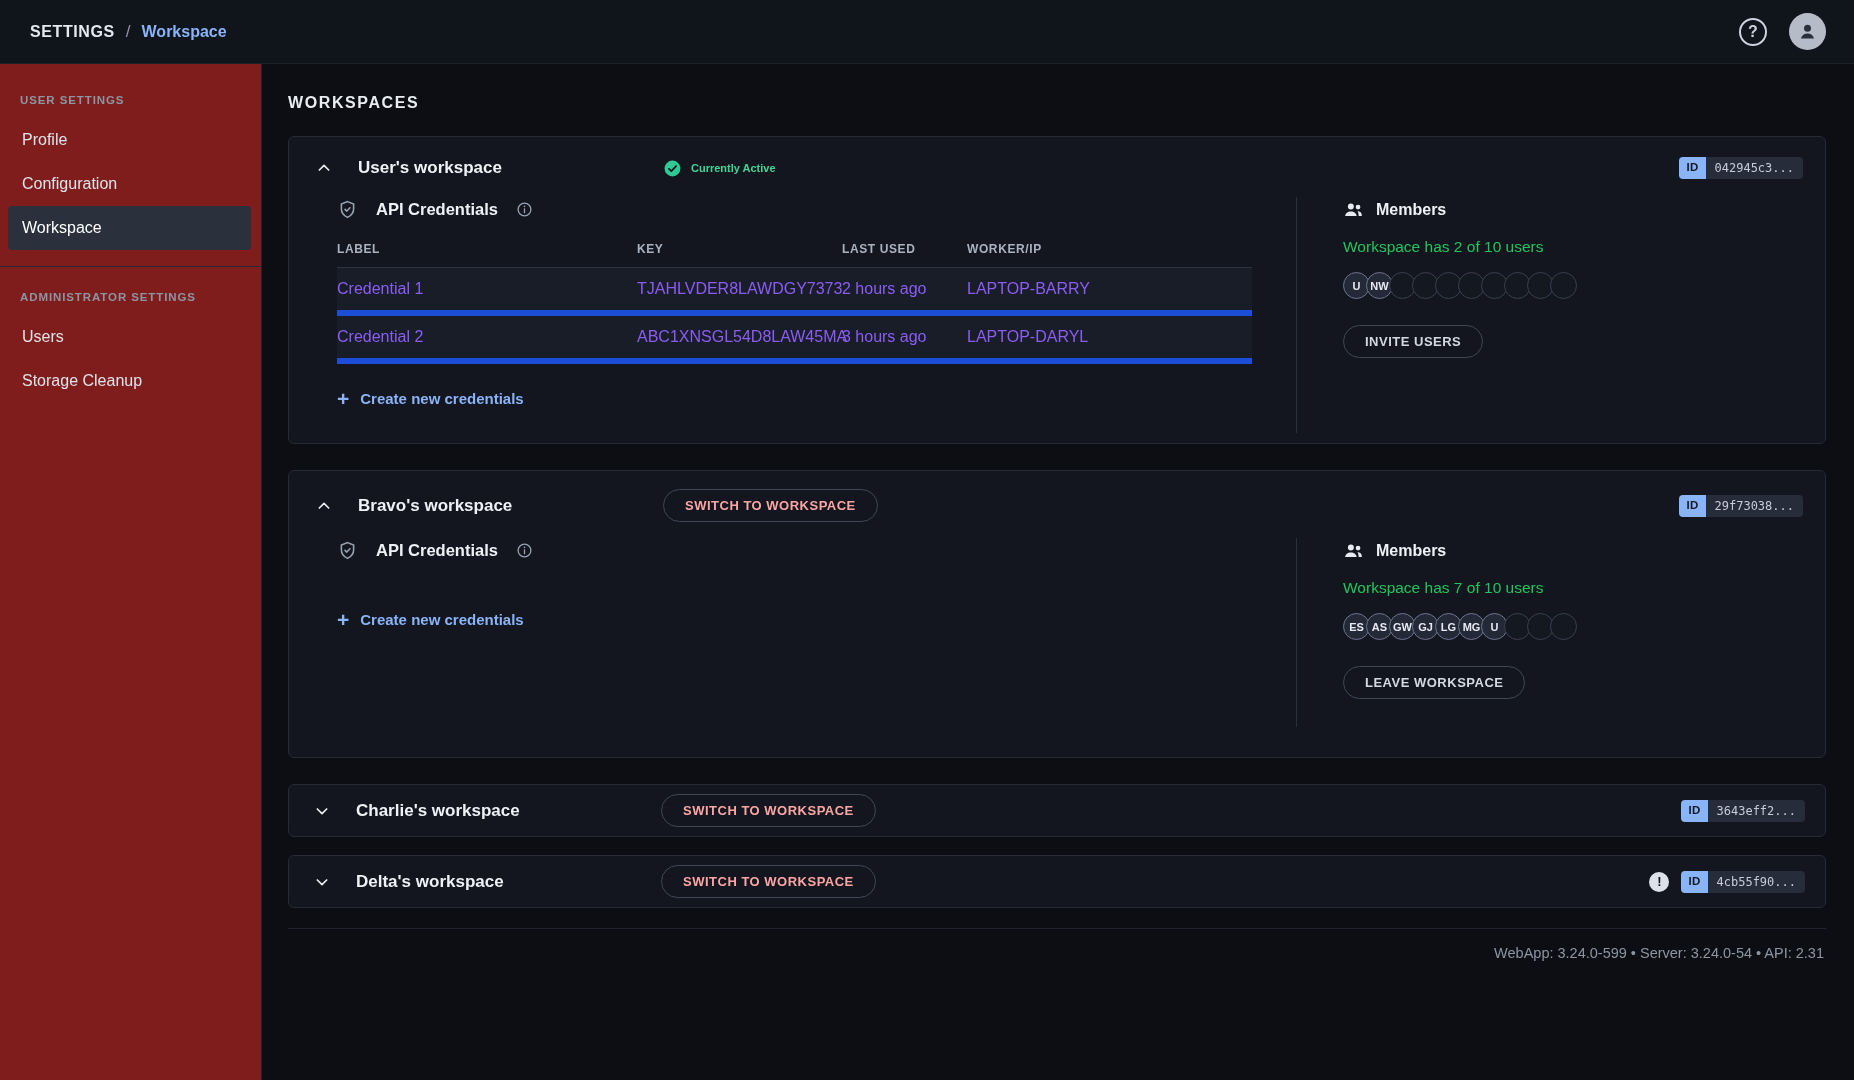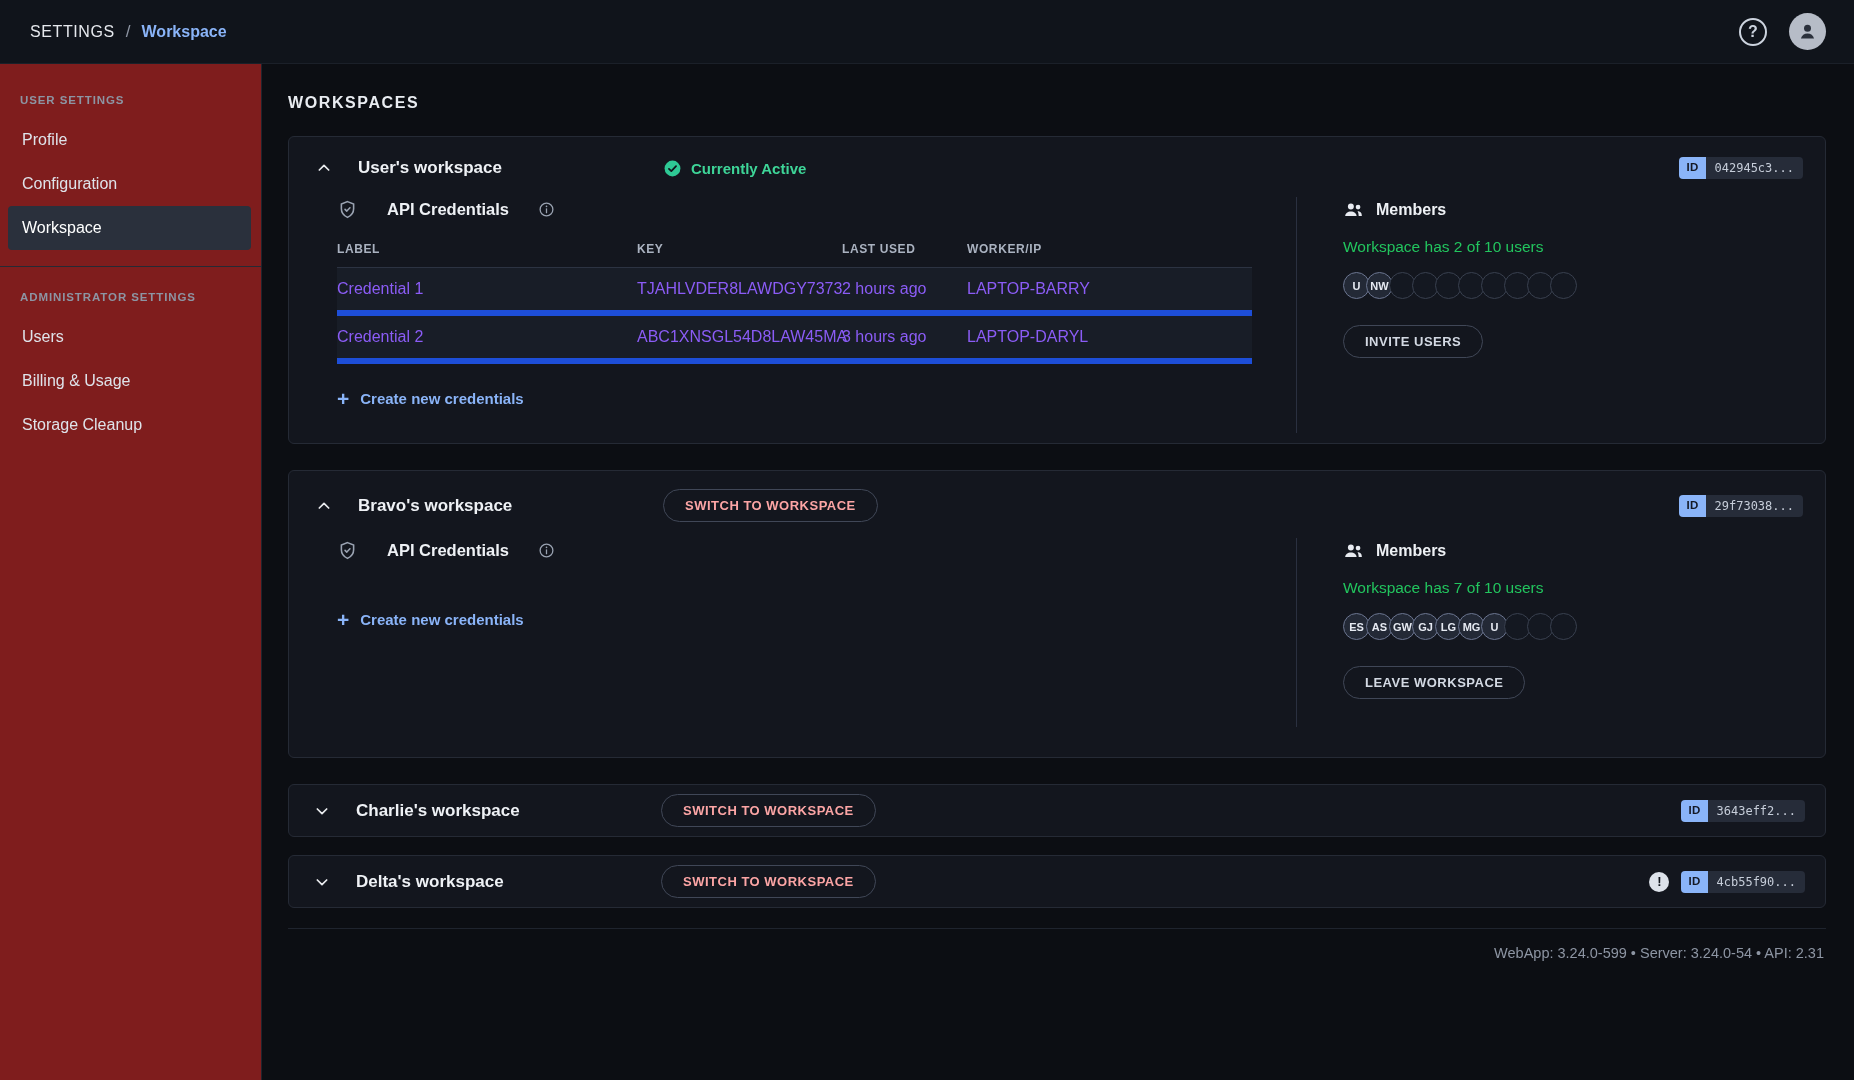--- a/index.html
+++ b/index.html
@@ -12,21 +12,21 @@
   
   .topbar {
     height: 64px;
     background: #10141b;
     border-bottom: 1px solid #1b2029;
     display: flex;
     align-items: center;
     padding: 0 28px 0 30px;
   }
   .breadcrumb { display: flex; align-items: center; gap: 11px; font-size: 16px; }
-  .bc-root { color: #e6e9ee; font-weight: 400; letter-spacing: 0.6px; cursor: pointer; }
+  .bc-root { color: #e6e9ee; font-weight: 700; letter-spacing: 0.6px; cursor: pointer; }
   .bc-sep { color: #8d95a3; font-size: 17px; }
   .bc-current { color: #8ab4f8; font-weight: 600; }
   .topbar-right { margin-left: auto; display: flex; align-items: center; gap: 22px; }
   .help-btn {
     width: 28px; height: 28px; border-radius: 50%;
     border: 2px solid #ccd3de; color: #ccd3de; background: none;
     font-weight: 700; font-size: 16px; font-family: inherit;
     display: flex; align-items: center; justify-content: center; cursor: pointer;
   }
   .avatar-btn {
@@ -65,21 +65,21 @@
   }
   .card.collapsed { margin-bottom: 18px; }
   .card-header { display: flex; align-items: center; padding: 18px 22px 4px; }
   .card.collapsed .card-header { padding: 9px 20px; }
   .ws-title { display: flex; align-items: center; gap: 21px; width: 352px; flex-shrink: 0; }
   .chevron-btn {
     width: 26px; height: 26px; background: none; border: none; padding: 0;
     color: #e8eaed; display: flex; align-items: center; justify-content: center; cursor: pointer;
   }
   .ws-name { font-size: 17px; font-weight: 700; color: #eef1f5; }
-  .active-status { display: flex; align-items: center; gap: 9px; color: #3ed598; font-size: 15px; font-weight: 600; }
+  .active-status { display: flex; align-items: center; gap: 9px; color: #3ed598; font-size: 11px; font-weight: 600; }
   .header-right { margin-left: auto; display: flex; align-items: center; gap: 12px; }
   
   .id-chip { display: inline-flex; border-radius: 4px; overflow: hidden; cursor: pointer; }
   .id-chip-label {
     background: #8ab4f8; color: #141925; font-size: 11.5px; font-weight: 800;
     padding: 4px 7px; letter-spacing: 0.3px;
   }
   .id-chip-value {
     background: #262c39; color: #c6cdd9; font-size: 12px;
     font-family: "DejaVu Sans Mono", "Liberation Mono", monospace;
@@ -89,21 +89,21 @@
   .btn {
     background: transparent; border: 1px solid #404757; border-radius: 18px;
     padding: 8px 21px; font-size: 13px; font-weight: 700; letter-spacing: 0.5px;
     font-family: inherit; cursor: pointer;
   }
   .btn.blue { color: #fca5a5; }
   .btn.light { color: #d3d9e3; }
   
   .card-body { display: flex; padding: 12px 24px 10px; }
   .col-left { flex: 1; padding: 2px 30px 0 24px; }
-  .sec-head { display: flex; align-items: center; gap: 29px; margin-bottom: 22px; }
+  .sec-head { display: flex; align-items: center; gap: 18px; margin-bottom: 22px; }
   .sec-head-title { font-size: 16.5px; font-weight: 700; color: #eef1f5; }
   .info-btn { background: none; border: none; padding: 0; cursor: pointer; display: flex; }
   
   .cred-table { --cols: 300px 205px 125px 1fr; max-width: 915px; }
   .thead {
     display: grid; grid-template-columns: var(--cols);
     border-bottom: 1px solid #2c3342; padding-bottom: 11px;
   }
   .th { font-size: 12px; color: #aab2c0; font-weight: 700; letter-spacing: 0.6px; }
   .trow {
@@ -185,23 +185,20 @@
     <div class="side-item">
       <span>Configuration</span>
     </div>
     <div class="side-item active">
       <span>Workspace</span>
     </div>
     <div class="side-divider"></div>
     <div class="side-section-label">ADMINISTRATOR SETTINGS</div>
     <div class="side-item">
       <span>Users</span>
-    </div>
-    <div class="side-item">
-      <span>Billing &amp; Usage</span>
     </div>
     <div class="side-item">
       <span>Storage Cleanup</span>
     </div>
   </aside>
 
   <main class="main">
     <h1 class="main-title">WORKSPACES</h1>
 
     <section class="card">

